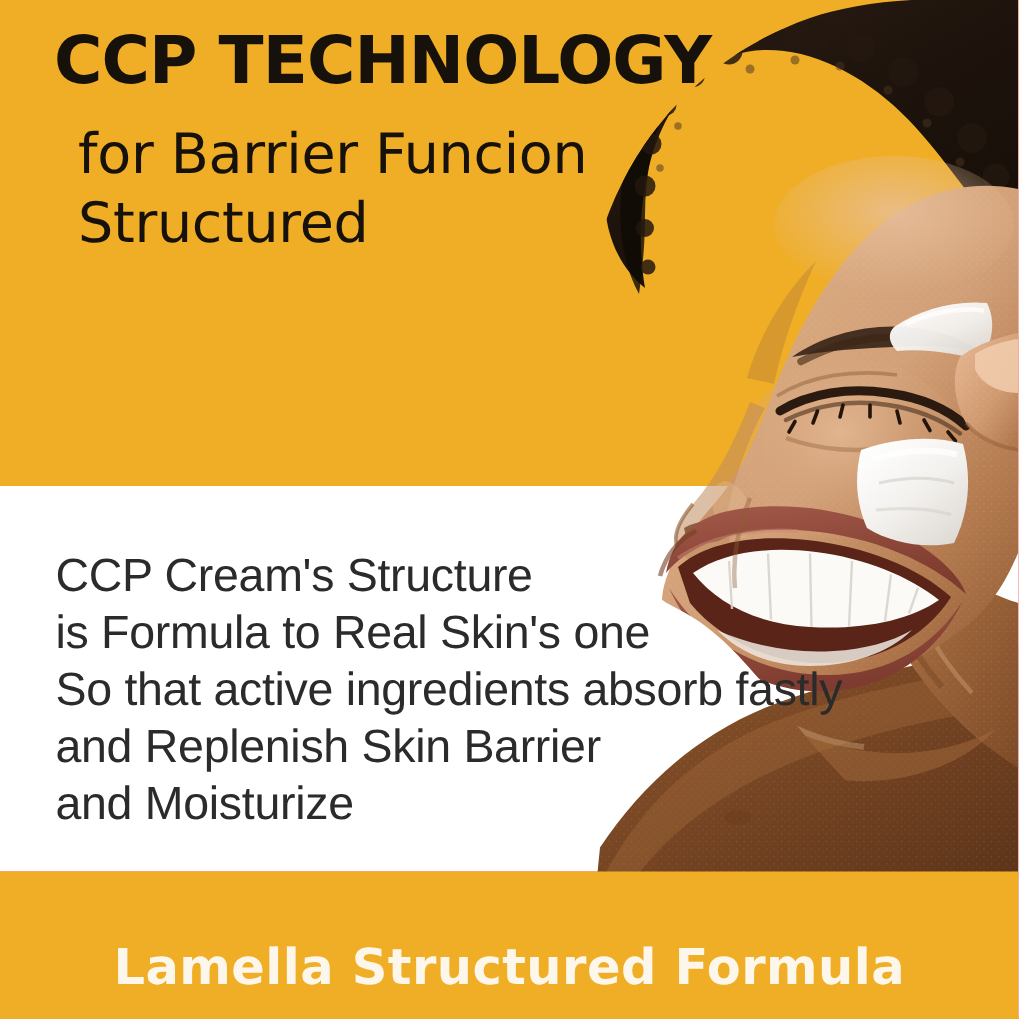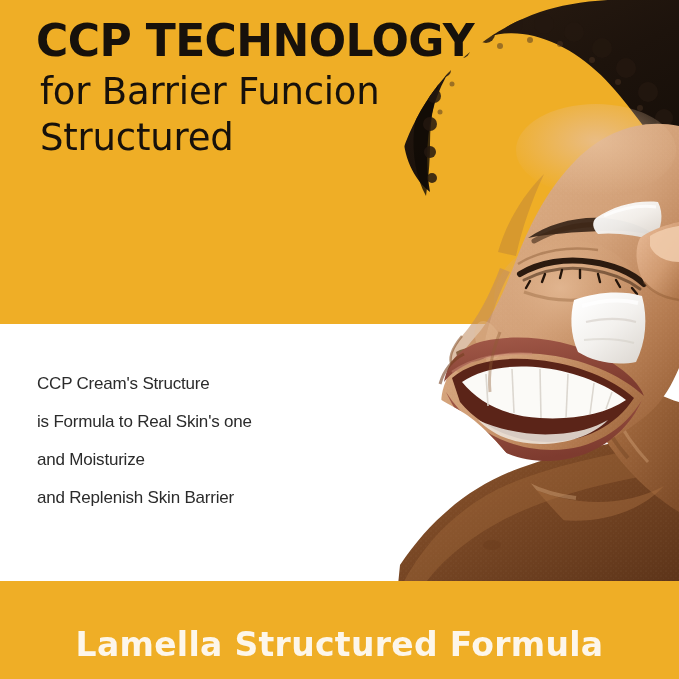--- a/index.html
+++ b/index.html
@@ -58,35 +58,35 @@
     margin: 0 0 5px 0;
     white-space: nowrap;
   }
   .headline-sub {
     font-family: "DejaVu Sans", sans-serif;
     font-weight: 400;
     font-size: 37px;
     letter-spacing: -0.2px;
     color: #17110b;
     line-height: 1.25;
-    margin: 4px;
+    margin: 16px;
   }
   .headline-sub .sub-line {
     display: block;
     white-space: nowrap;
   }
 
   
   .body-copy {
     position: absolute;
     left: 37px; top: 365px;
     z-index: 4;
     font-family: "Liberation Sans", sans-serif;
     font-weight: 400;
-    font-size: 17px;
+    font-size: 31px;
     line-height: 38px;
     color: #2b2b2b;
     letter-spacing: -0.2px;
   }
   .body-copy .copy-line {
     display: block;
     white-space: nowrap;
   }
 
   
@@ -397,20 +397,21 @@
     <h1 class="headline-main">CCP TECHNOLOGY</h1>
     <div class="headline-sub">
       <span class="sub-line">for Barrier Funcion</span>
       <span class="sub-line">Structured</span>
     </div>
   </div>
 
   <div class="body-copy">
     <span class="copy-line">CCP Cream's Structure</span>
     <span class="copy-line">is Formula to Real Skin's one</span>
+    <span class="copy-line">So that active ingredients absorb fastly</span>
+    <span class="copy-line">and Replenish Skin Barrier</span>
     <span class="copy-line">and Moisturize</span>
-    <span class="copy-line">and Replenish Skin Barrier</span>
   </div>
 
   <div class="band-bottom"></div>
   <div class="banner-text">Lamella Structured Formula</div>
 
 </div>
 
 </body></html>

